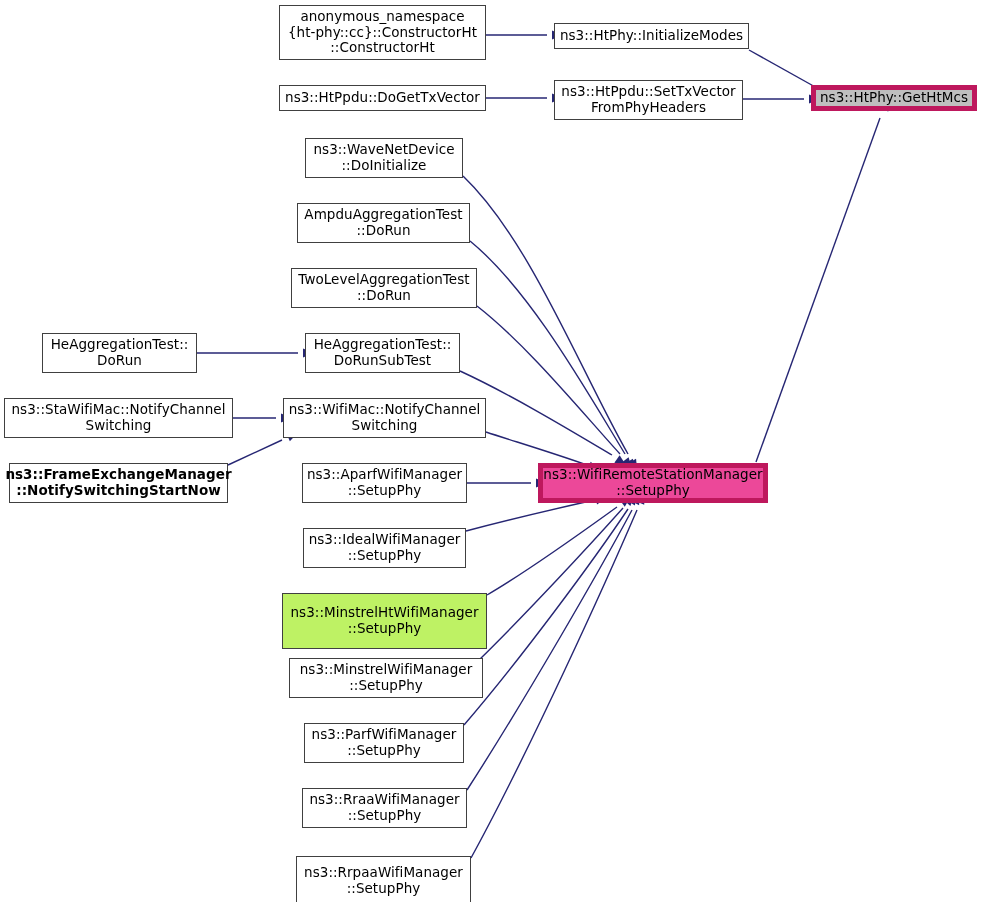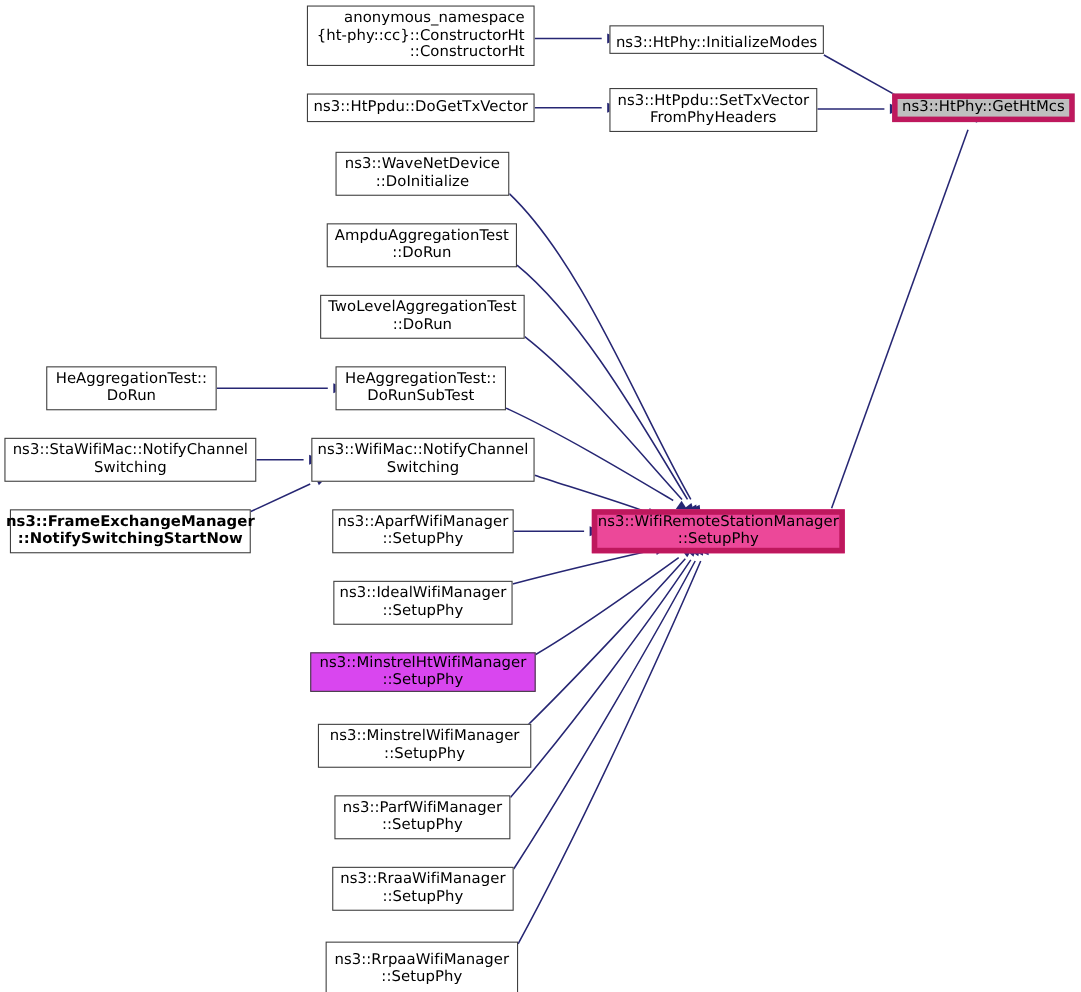--- a/index.html
+++ b/index.html
@@ -90,24 +90,24 @@
       <path d="M479,660 C525,615 590,545 623,508" fill="none" stroke="#262673" stroke-width="1.4"></path>
       <polygon points="0,-4.6 11,0 0,4.6" fill="#262673" transform="translate(627,503) rotate(-48)"></polygon>
       <path d="M464,725 C520,660 594,560 628,509" fill="none" stroke="#262673" stroke-width="1.4"></path>
       <polygon points="0,-4.6 11,0 0,4.6" fill="#262673" transform="translate(631,503) rotate(-56)"></polygon>
       <path d="M467,790 C525,700 600,570 632,510" fill="none" stroke="#262673" stroke-width="1.4"></path>
       <polygon points="0,-4.6 11,0 0,4.6" fill="#262673" transform="translate(635,503) rotate(-62)"></polygon>
       <path d="M471,858 C530,750 607,580 637,510" fill="none" stroke="#262673" stroke-width="1.4"></path>
       <polygon points="0,-4.6 11,0 0,4.6" fill="#262673" transform="translate(640,503) rotate(-67)"></polygon>
     </svg>
   <div id="node-layer">
-      <div class="gnode" style="left: 279px; top: 5px; width: 207px; height: 55px; background: rgb(255, 255, 255); text-align: right;"><span class="lbl">anonymous_namespace
+      <div class="gnode" style="left: 279px; top: 5px; width: 207px; height: 55px; background: rgb(255, 255, 255);"><span class="lbl">anonymous_namespace
 {ht-phy::cc}::ConstructorHt
 ::ConstructorHt</span></div>
-      <div class="gnode" style="left: 554px; top: 23px; width: 195px; height: 26px; background: rgb(255, 255, 255); align-items: flex-end;"><span class="lbl">ns3::HtPhy::InitializeModes</span></div>
+      <div class="gnode" style="left: 554px; top: 23px; width: 195px; height: 26px; background: rgb(255, 255, 255);"><span class="lbl">ns3::HtPhy::InitializeModes</span></div>
       <div class="gnode" style="left: 279px; top: 85px; width: 207px; height: 26px; background: rgb(255, 255, 255);"><span class="lbl">ns3::HtPpdu::DoGetTxVector</span></div>
       <div class="gnode" style="left: 554px; top: 80px; width: 189px; height: 40px; background: rgb(255, 255, 255);"><span class="lbl">ns3::HtPpdu::SetTxVector
 FromPhyHeaders</span></div>
       <div class="gnode highlight" style="left: 811px; top: 85px; width: 166px; height: 26px; background: rgb(191, 191, 191);"><span class="lbl">ns3::HtPhy::GetHtMcs</span></div>
       <div class="gnode" style="left: 305px; top: 138px; width: 158px; height: 40px; background: rgb(255, 255, 255);"><span class="lbl">ns3::WaveNetDevice
 ::DoInitialize</span></div>
       <div class="gnode" style="left: 297px; top: 203px; width: 173px; height: 40px; background: rgb(255, 255, 255);"><span class="lbl">AmpduAggregationTest
 ::DoRun</span></div>
       <div class="gnode" style="left: 291px; top: 268px; width: 186px; height: 40px; background: rgb(255, 255, 255);"><span class="lbl">TwoLevelAggregationTest
 ::DoRun</span></div>
@@ -120,21 +120,21 @@
       <div class="gnode" style="left: 283px; top: 398px; width: 203px; height: 40px; background: rgb(255, 255, 255);"><span class="lbl">ns3::WifiMac::NotifyChannel
 Switching</span></div>
       <div class="gnode" style="left: 9px; top: 463px; width: 219px; height: 40px; background: rgb(255, 255, 255); font-weight: bold;"><span class="lbl">ns3::FrameExchangeManager
 ::NotifySwitchingStartNow</span></div>
       <div class="gnode" style="left: 302px; top: 463px; width: 165px; height: 40px; background: rgb(255, 255, 255);"><span class="lbl">ns3::AparfWifiManager
 ::SetupPhy</span></div>
       <div class="gnode highlight" style="left: 538px; top: 463px; width: 230px; height: 40px; background: #ec4899;"><span class="lbl">ns3::WifiRemoteStationManager
 ::SetupPhy</span></div>
       <div class="gnode" style="left: 303px; top: 528px; width: 163px; height: 40px; background: rgb(255, 255, 255);"><span class="lbl">ns3::IdealWifiManager
 ::SetupPhy</span></div>
-      <div class="gnode" style="left: 282px; top: 593px; width: 205px; height: 36px; background: #d946ef;"><span class="lbl">ns3::MinstrelHtWifiManager
+      <div class="gnode" style="left: 282px; top: 593px; width: 205px; height: 56px; background: #bef264;"><span class="lbl">ns3::MinstrelHtWifiManager
 ::SetupPhy</span></div>
       <div class="gnode" style="left: 289px; top: 658px; width: 194px; height: 40px; background: rgb(255, 255, 255);"><span class="lbl">ns3::MinstrelWifiManager
 ::SetupPhy</span></div>
       <div class="gnode" style="left: 304px; top: 723px; width: 160px; height: 40px; background: rgb(255, 255, 255);"><span class="lbl">ns3::ParfWifiManager
 ::SetupPhy</span></div>
       <div class="gnode" style="left: 302px; top: 788px; width: 165px; height: 40px; background: rgb(255, 255, 255);"><span class="lbl">ns3::RraaWifiManager
 ::SetupPhy</span></div>
       <div class="gnode" style="left: 296px; top: 856px; width: 175px; height: 50px; background: rgb(255, 255, 255);"><span class="lbl">ns3::RrpaaWifiManager
 ::SetupPhy</span></div>
     </div>

